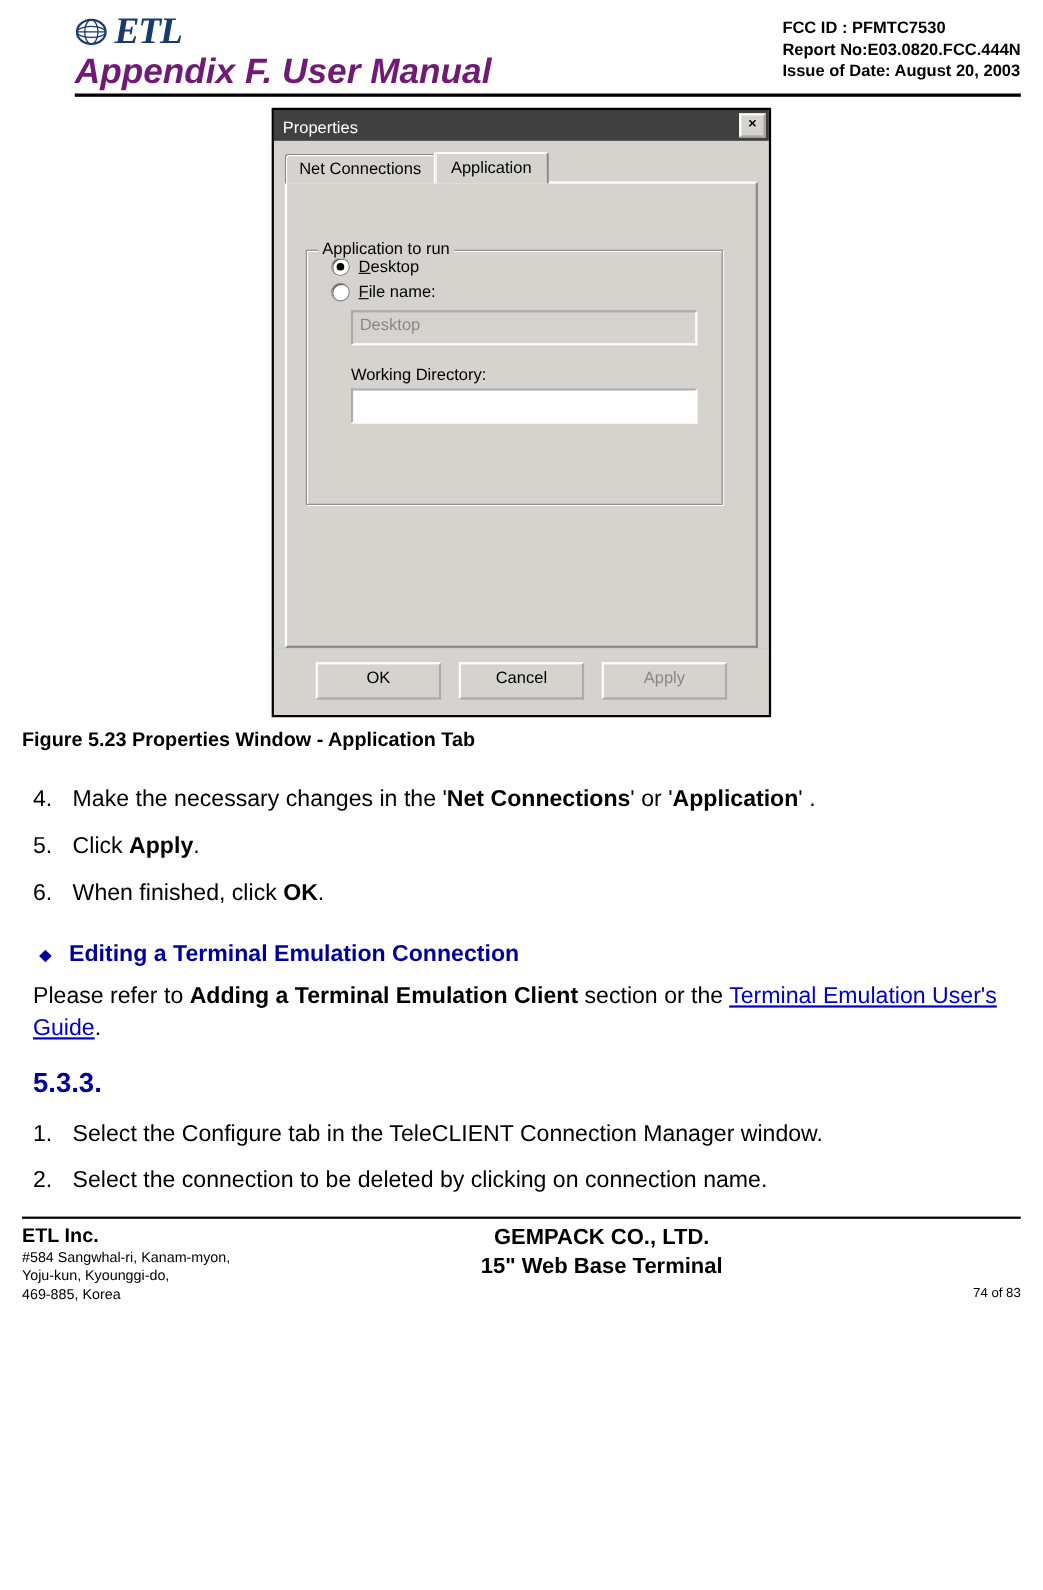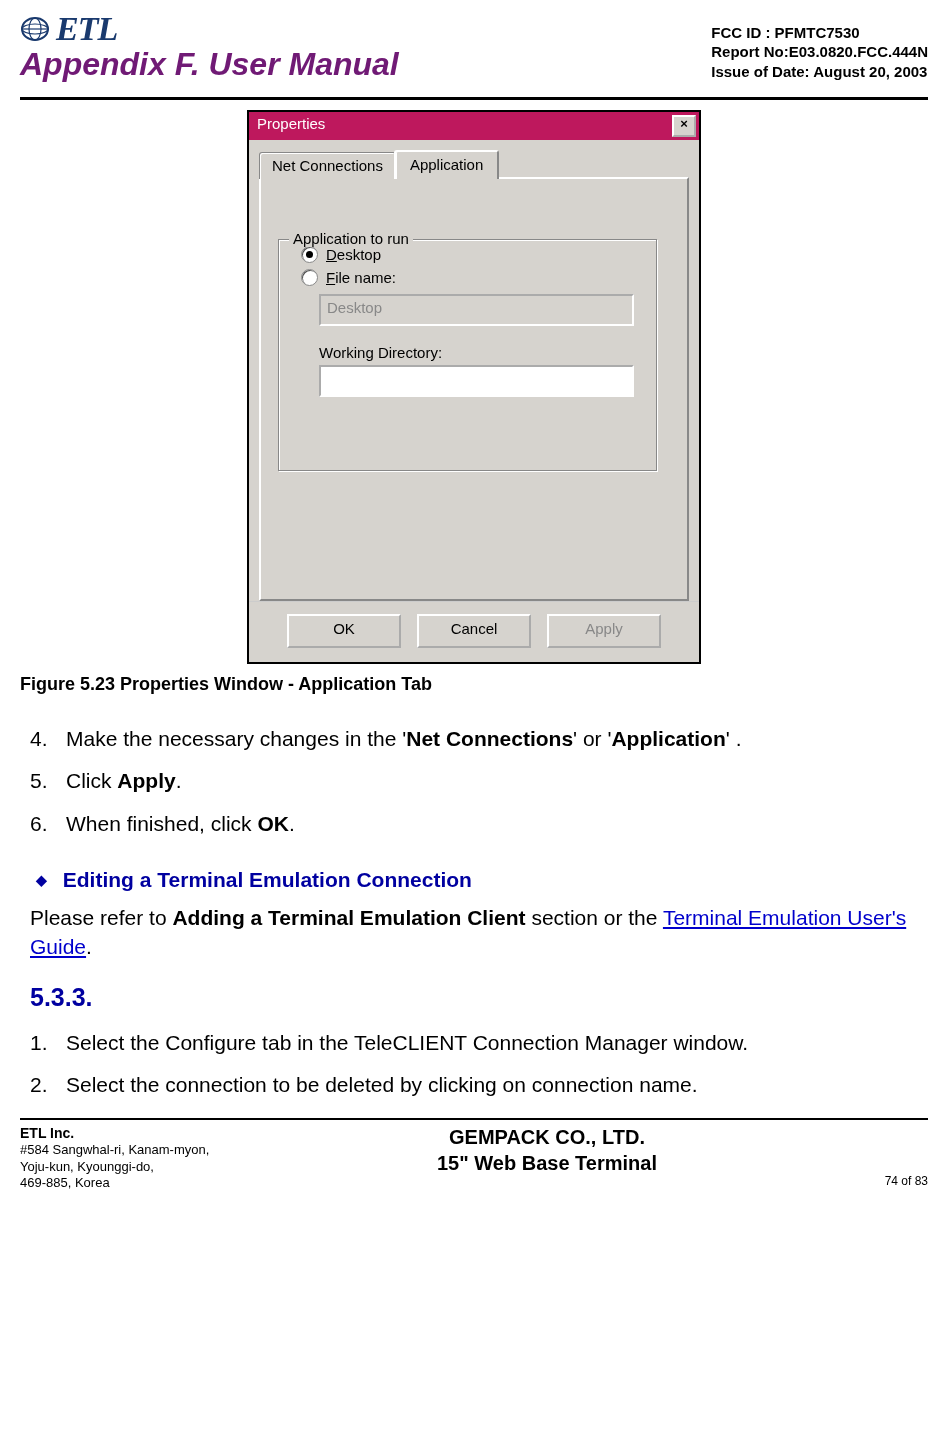--- a/index.html
+++ b/index.html
@@ -8,23 +8,24 @@
     padding: 0;
     background: #fff;
     width: 948px;
   }
   .page {
     padding: 10px 20px 0 20px;
   }
   .header {
     display: flex;
     justify-content: space-between;
-    align-items: flex-end;
+    align-items: center;
     border-bottom: 3px solid #000;
-    padding-bottom: 14px;
+    padding-bottom: 2px;
+    margin-left: 48px;
   }
   .header-left {
     display: flex;
     flex-direction: column;
   }
   .logo {
     display: flex;
     align-items: center;
     font-family: Georgia, 'Times New Roman', serif;
     font-weight: bold;
@@ -63,25 +64,25 @@
   .dialog {
     display: inline-block;
     width: 450px;
     border: 2px solid #000;
     text-align: left;
     font-family: Tahoma, Arial, sans-serif;
     font-size: 15px;
     background: #d6d3ce;
   }
   .titlebar {
-    background: #be185d;
+    background: #404040;
     color: #fff;
     display: flex;
     justify-content: space-between;
-    align-items: flex-start;
+    align-items: flex-end;
     padding: 3px 3px 3px 8px;
     font-size: 15px;
   }
   .titlebar-close {
     width: 20px;
     height: 18px;
     background: #d6d3ce;
     border: 2px outset #fff;
     color: #000;
     font-family: Arial, sans-serif;
@@ -270,21 +271,21 @@
     display: flex;
     justify-content: space-between;
     align-items: flex-start;
     font-family: Arial, Helvetica, sans-serif;
     padding-top: 4px;
   }
   .footer-left {
     font-size: 13px;
     line-height: 1.3;
   }
-  .footer-left .co { font-weight: bold; font-size: 14px; }
+  .footer-left .co { font-weight: bold; font-size: 18px; }
   .footer-center {
     text-align: center;
     font-weight: bold;
     font-size: 20px;
     line-height: 1.3;
   }
   .footer-right {
     font-size: 12px;
     align-self: flex-end;
     padding-bottom: 4px;

